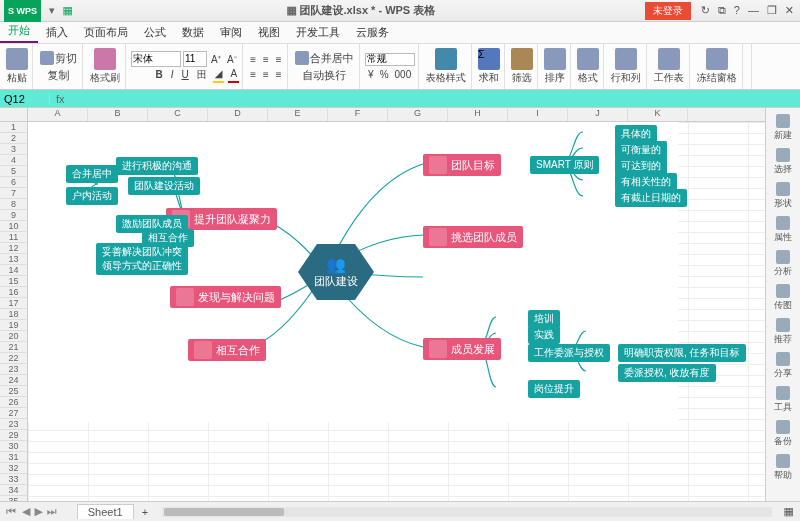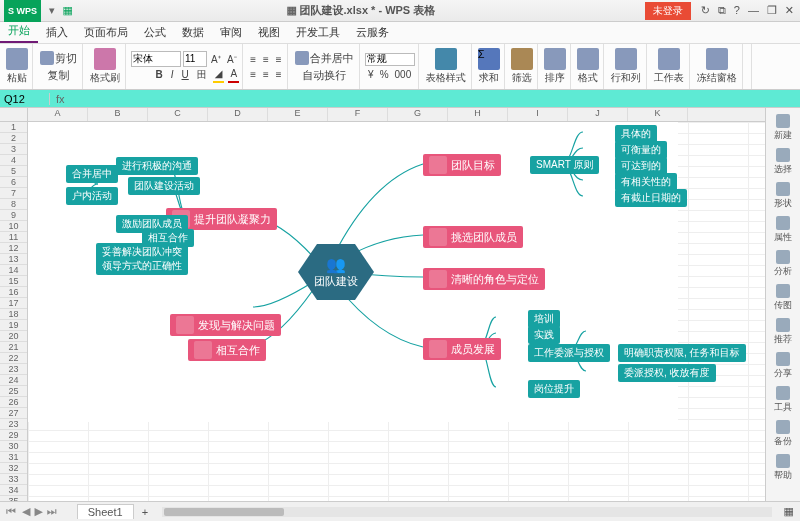--- a/index.html
+++ b/index.html
@@ -289,40 +289,36 @@
           <div class="box teal" style="left:470px;top:34px">SMART 原则</div>
           <div class="box teal" style="left:555px;top:3px">具体的</div>
           <div class="box teal" style="left:555px;top:19px">可衡量的</div>
           <div class="box teal" style="left:555px;top:35px">可达到的</div>
           <div class="box teal" style="left:555px;top:51px">有相关性的</div>
           <div class="box teal" style="left:555px;top:67px">有截止日期的</div>
           <div class="box pink" style="left:395px;top:104px">
               <span class="picon"></span>
               <span>挑选团队成员</span>
             </div>
-          <div class="box pink" style="left:395px;top:146px">
-              <span class="picon"></span>
-              <span>清晰的角色与定位</span>
-            </div>
           <div class="box pink" style="left:395px;top:216px">
               <span class="picon"></span>
               <span>成员发展</span>
             </div>
           <div class="box teal" style="left:468px;top:188px">培训</div>
           <div class="box teal" style="left:468px;top:204px">实践</div>
           <div class="box teal" style="left:468px;top:222px">工作委派与授权</div>
           <div class="box teal" style="left:468px;top:258px">岗位提升</div>
           <div class="box teal" style="left:558px;top:222px">明确职责权限, 任务和目标</div>
           <div class="box teal" style="left:558px;top:242px">委派授权, 收放有度</div>
 
           <div class="box pink" style="left:138px;top:86px">
               <span class="picon"></span>
               <span>提升团队凝聚力</span>
             </div>
-          <div class="box pink" style="left:142px;top:192px">
+          <div class="box pink" style="left:142px;top:164px">
               <span class="picon"></span>
               <span>发现与解决问题</span>
             </div>
           <div class="box pink" style="left:160px;top:217px">
               <span class="picon"></span>
               <span>相互合作</span>
             </div>
           <div class="box teal" style="left:56px;top:35px">进行积极的沟通</div>
           <div class="box teal" style="left:68px;top:55px">团队建设活动</div>
           <div class="box teal" style="left:6px;top:43px">合并居中</div>

